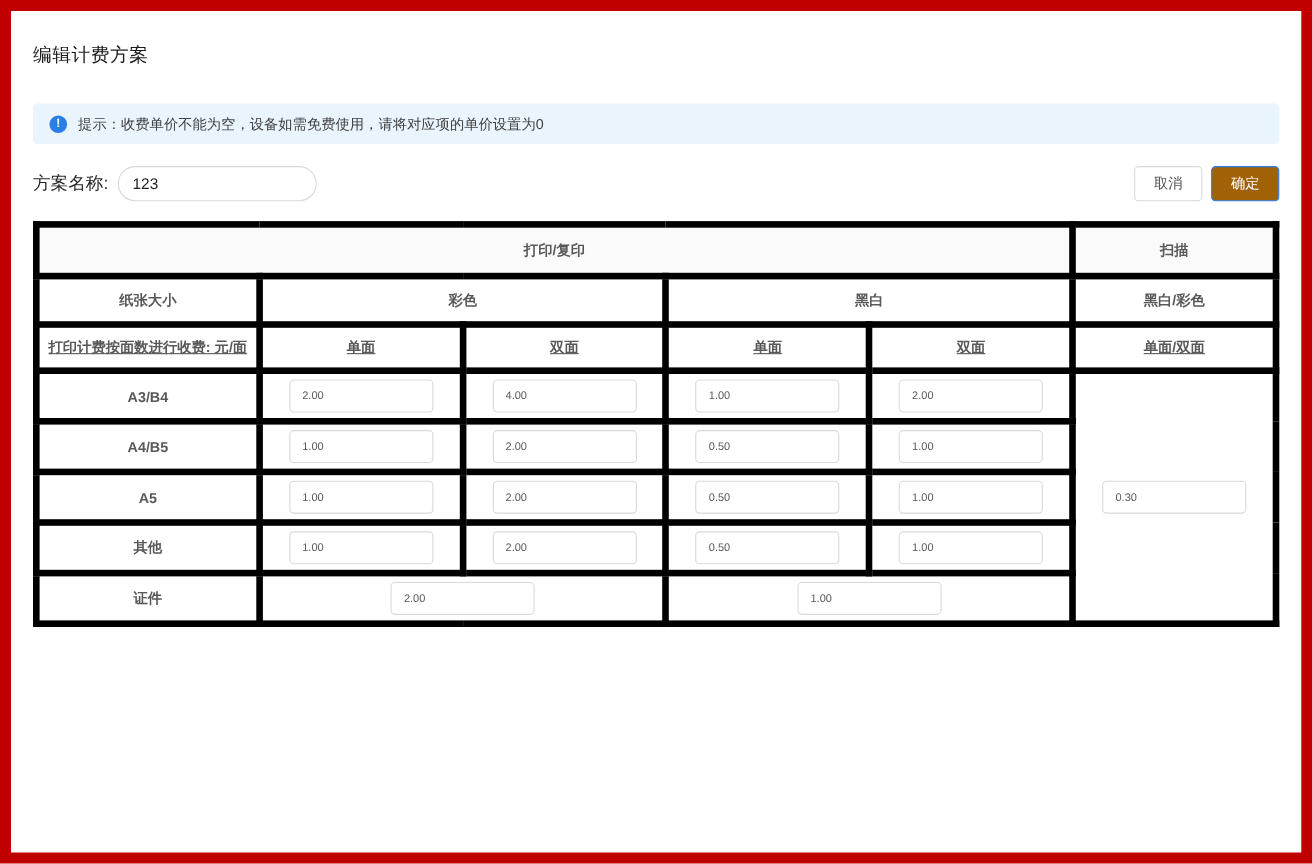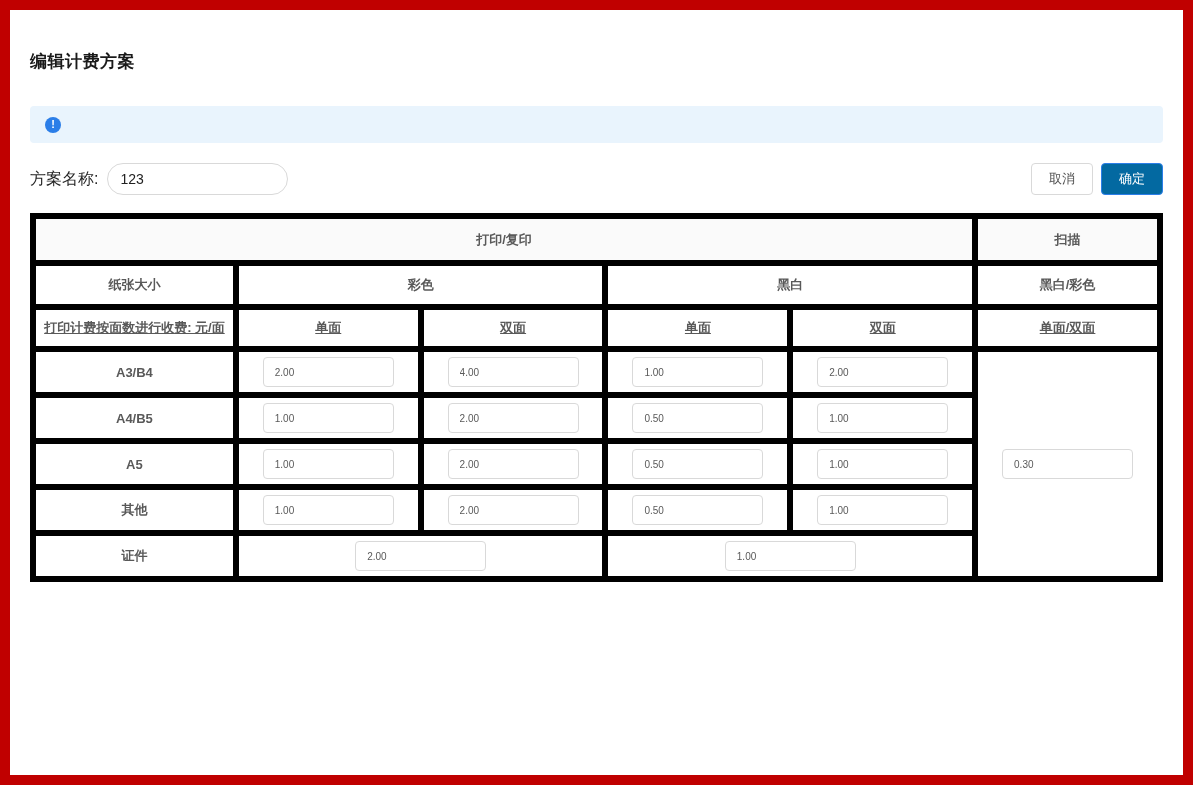--- a/index.html
+++ b/index.html
@@ -6,23 +6,23 @@
   html, body { width: 1193px; height: 785px; }
   body {
     background: #ffffff;
     border: 10px solid #c00000;
     font-family: "Liberation Sans", "DejaVu Sans", sans-serif;
     overflow: hidden;
   }
   .content { padding: 0 20px; }
 
   .page-title {
-    margin-top: 40px;
+    margin-top: 28px;
     font-size: 17px;
-    font-weight: 700;
+    font-weight: 400;
     color: #1a1a1a;
     letter-spacing: 0.5px;
   }
 
   .notice {
     margin-top: 33px;
     height: 37px;
     background: #e9f4fd;
     border-radius: 4px;
     display: flex;
@@ -71,21 +71,21 @@
     cursor: pointer;
     font-family: inherit;
   }
   .btn-default {
     background: #ffffff;
     border: 1px solid #d9d9d9;
     color: #4f4f4f;
     margin-right: 8px;
   }
   .btn-primary {
-    background: #0369a1;
+    background: #a16207;
     border: 1px solid #2b7ee8;
     color: #ffffff;
   }
 
   table.price-table {
     margin-top: 18px;
     width: 100%;
     border-collapse: collapse;
     table-layout: fixed;
   }
@@ -117,20 +117,21 @@
 </style>
 </head>
 <body>
 
 <div class="content">
 
   <div class="page-title">编辑计费方案</div>
 
   <div class="notice">
     <span class="notice-icon">!</span>
+    <span class="notice-text">提示：收费单价不能为空，设备如需免费使用，请将对应项的单价设置为0</span>
   </div>
 
   <div class="form-row">
     <span class="form-label">方案名称:</span>
     <input class="name-input" type="text" value="123" style="">
     <span class="spacer"></span>
     <button class="btn btn-default">取消</button>
     <button class="btn btn-primary">确定</button>
   </div>
 

